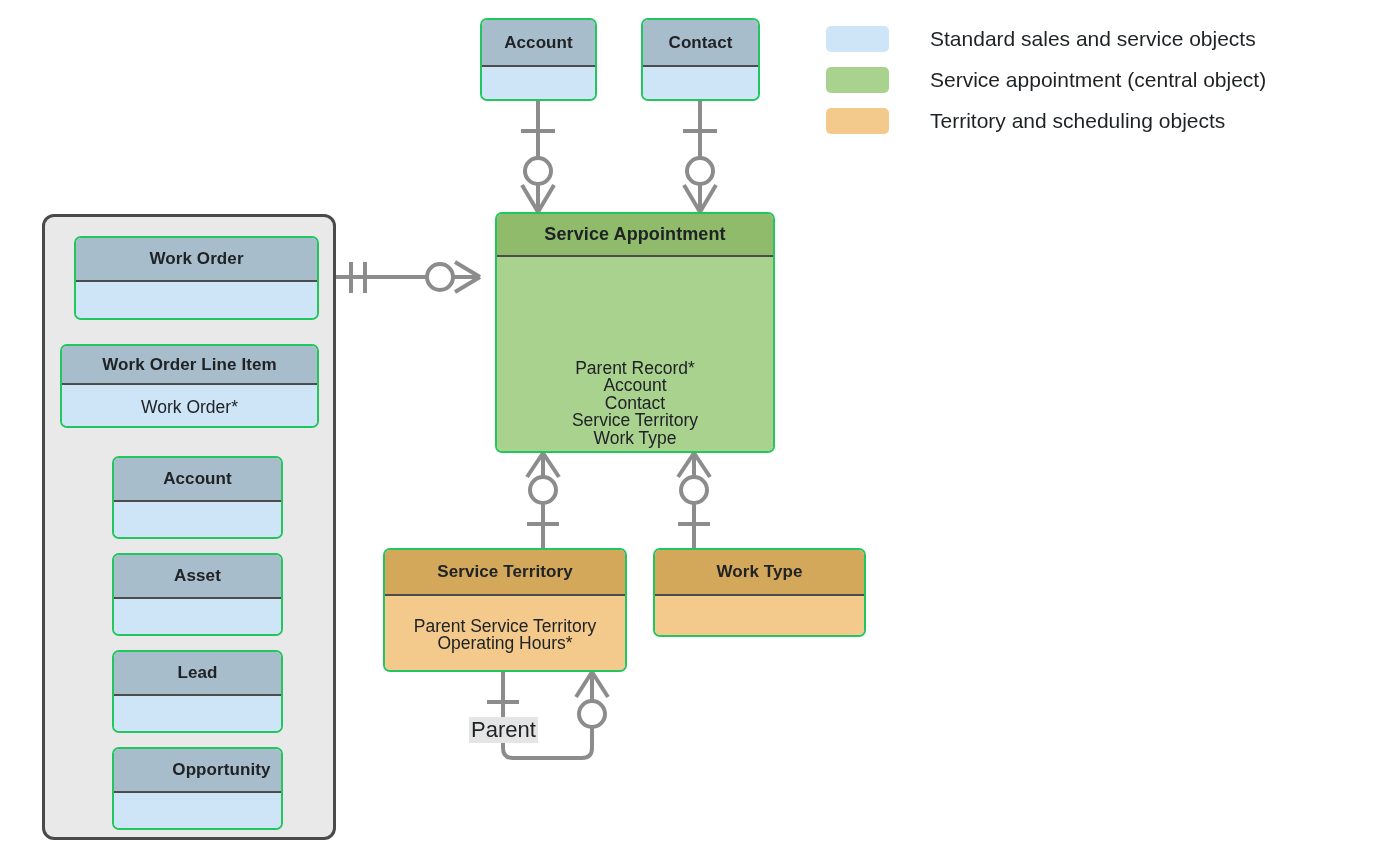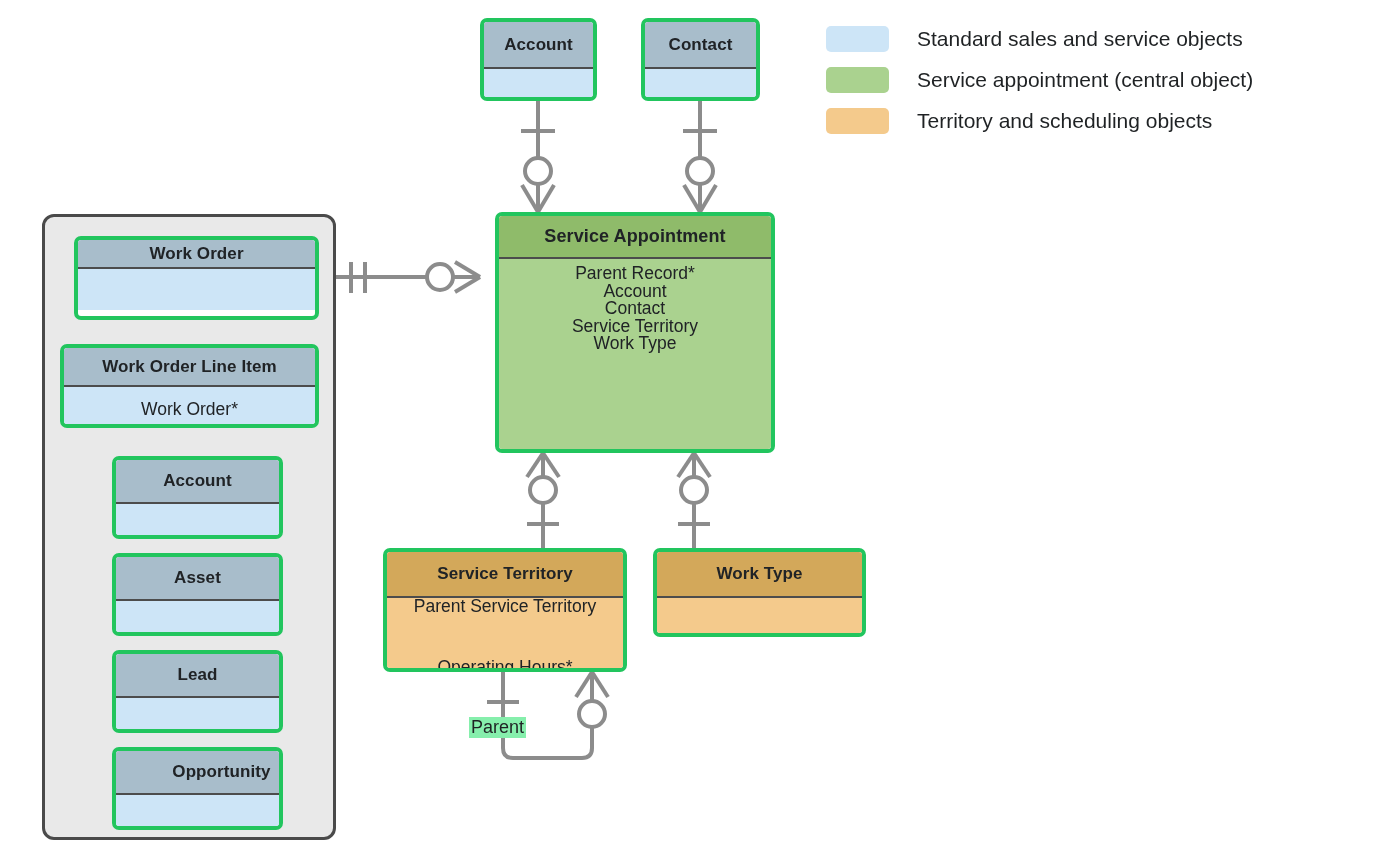--- a/index.html
+++ b/index.html
@@ -35,21 +35,21 @@
     position: absolute;
     background: #e9e9e9;
     border: 3px solid #4a4a4a;
     border-radius: 12px;
     box-sizing: border-box;
   }
 
   
   .entity {
     position: absolute;
-    border: 4px solid #22c55e;
+    border: 2px solid #22c55e;
     border-radius: 7px;
     box-sizing: border-box;
     overflow: hidden;
     background: #ffffff;
   }
   .entity .ent-header {
     box-sizing: border-box;
     width: 100%;
     display: flex;
     align-items: center;
@@ -96,32 +96,32 @@
     align-items: center;
     height: 41px;
   }
   .legend-swatch {
     width: 63px;
     height: 26px;
     border-radius: 5px;
     flex: 0 0 auto;
   }
   .legend-label {
-    margin-left: 28px;
+    margin-left: 41px;
     font-size: 21px;
     color: #1f2224;
     white-space: nowrap;
   }
 
   
   .edge-label {
     position: absolute;
-    font-size: 18px;
+    font-size: 22px;
     color: #1f2224;
-    background: #86efac;
+    background: #e5e5e5;
     padding: 0 2px;
     white-space: nowrap;
   }
 </style>
 </head>
 <body>
 
 <div id="canvas">
 
   <svg id="edges" viewBox="0 0 1396 852" xmlns="http://www.w3.org/2000/svg">
@@ -191,31 +191,31 @@
     <div class="ent-body" style="height:34px;"></div>
   </div>
 
   <div class="entity theme-blue" style="left:641px; top:18px; width:119px; height:83px;">
     <div class="ent-header" style="height:47px;">Contact</div>
     <div class="ent-body" style="height:34px;"></div>
   </div>
 
   <div class="entity theme-green" style="left:495px; top:212px; width:280px; height:241px;">
     <div class="ent-header" style="height:43px; font-size:18px;">Service Appointment</div>
-    <div class="ent-body" style="height:196px; justify-content:flex-start; padding:6px 0;">
+    <div class="ent-body" style="height:196px; justify-content:flex-end; padding:6px 0;">
       <div class="ent-field">Parent Record*</div>
       <div class="ent-field">Account</div>
       <div class="ent-field">Contact</div>
       <div class="ent-field">Service Territory</div>
       <div class="ent-field">Work Type</div>
     </div>
   </div>
 
   <div class="entity theme-blue" style="left:74px; top:236px; width:245px; height:84px;">
-    <div class="ent-header" style="height:29px;">Work Order</div>
+    <div class="ent-header" style="height:44px;">Work Order</div>
     <div class="ent-body" style="height:41px;"></div>
   </div>
 
   <div class="entity theme-blue" style="left:60px; top:344px; width:259px; height:84px;">
     <div class="ent-header" style="height:39px;">Work Order Line Item</div>
     <div class="ent-body" style="height:45px;">
       <div class="ent-field">Work Order*</div>
     </div>
   </div>
 
@@ -234,21 +234,21 @@
     <div class="ent-body" style="height:39px;"></div>
   </div>
 
   <div class="entity theme-blue" style="left:112px; top:747px; width:171px; height:83px;">
     <div class="ent-header" style="height:44px;padding-left:48px;">Opportunity</div>
     <div class="ent-body" style="height:39px;"></div>
   </div>
 
   <div class="entity theme-orange" style="left:383px; top:548px; width:244px; height:124px;">
     <div class="ent-header" style="height:46px;">Service Territory</div>
-    <div class="ent-body" style="height:78px; justify-content:space-between; padding:0 0;">
+    <div class="ent-body" style="height:78px; justify-content:center; padding:0 0;">
       <div class="ent-field">Parent Service Territory</div>
       <div class="ent-field">Operating Hours*</div>
     </div>
   </div>
 
   <div class="entity theme-orange" style="left:653px; top:548px; width:213px; height:89px;">
     <div class="ent-header" style="height:46px;">Work Type</div>
     <div class="ent-body" style="height:43px;"></div>
   </div>
 

